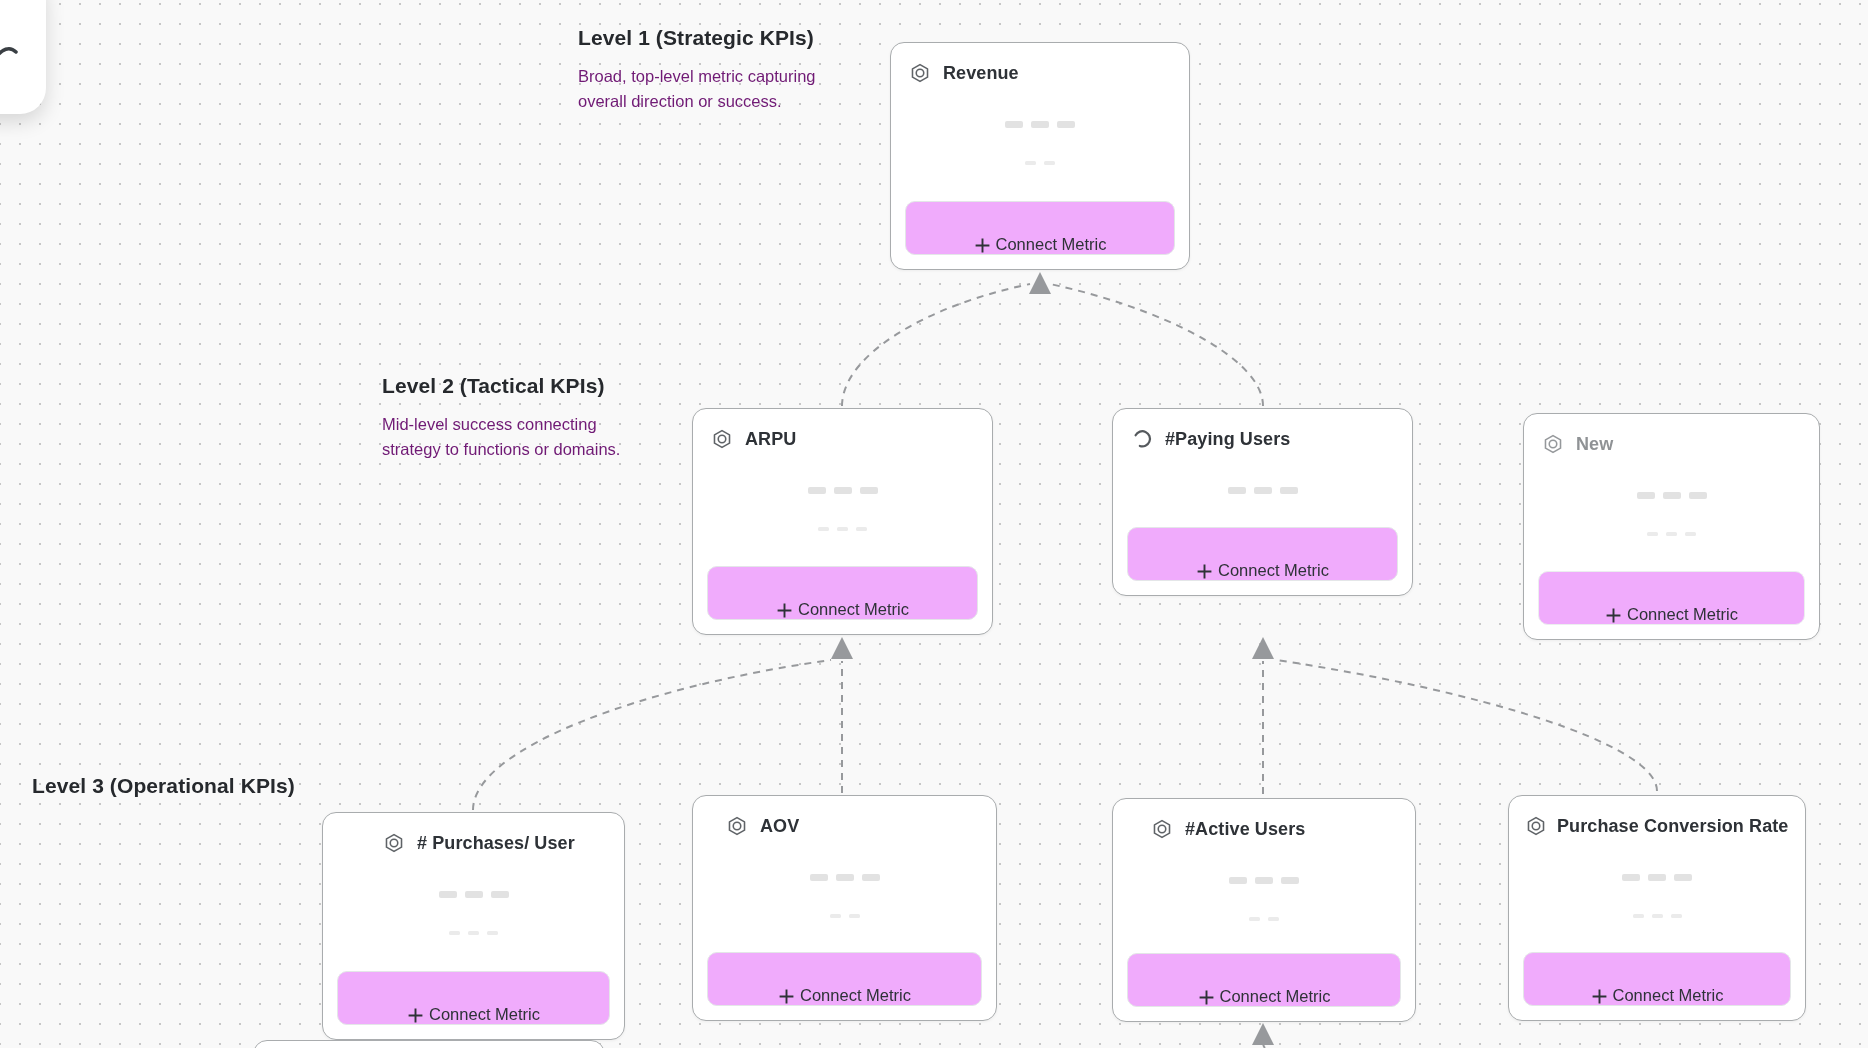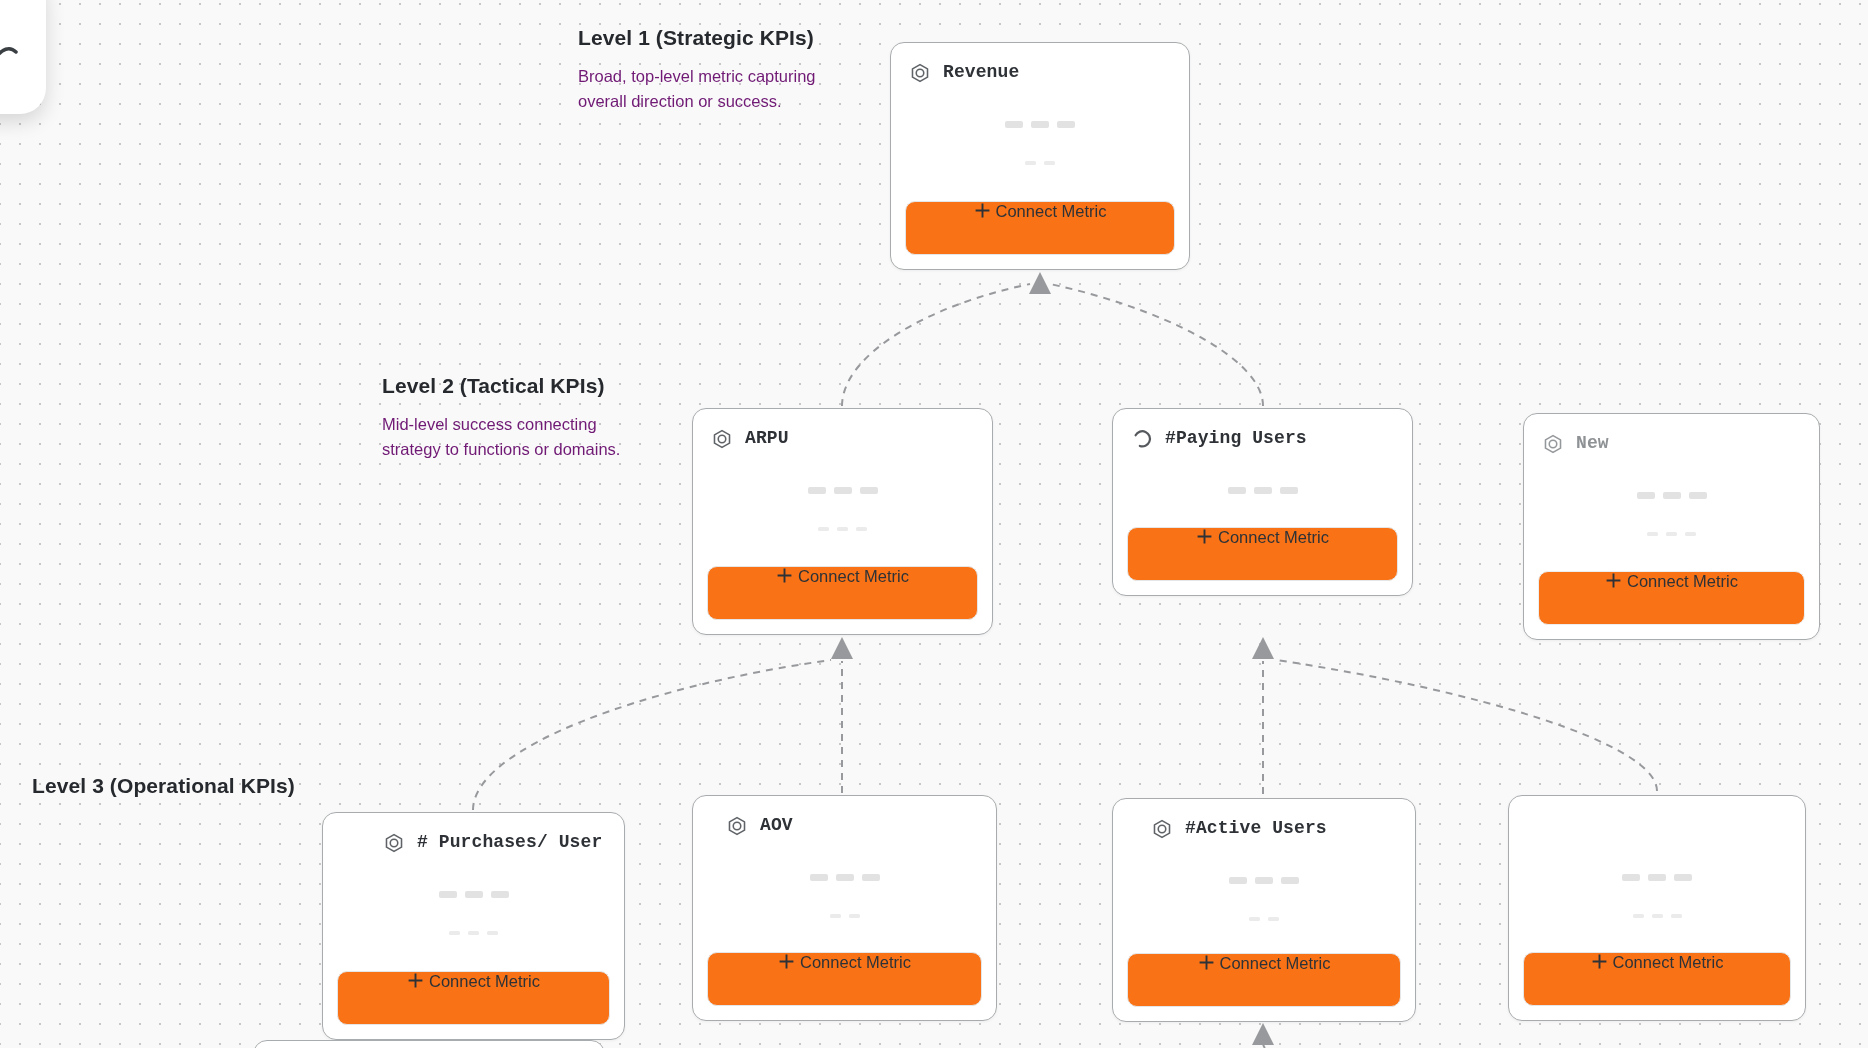--- a/index.html
+++ b/index.html
@@ -21,35 +21,35 @@
   .level-desc  { margin-top: 14px; font-size: 16.5px; line-height: 25px; color: #701a75; white-space: pre-line; }
 
   
   .card {
     position: absolute;
     background: #ffffff;
     border: 1.5px solid #a9acae;
     border-radius: 14px;
     box-shadow: 0 1px 3px rgba(0,0,0,.05);
   }
-  .card-header { display: flex; align-items: flex-start; gap: 12px; padding: 19px 18px 0 18px; font-family: Liberation Mono, monospace; }
+  .card-header { display: flex; align-items: center; gap: 12px; padding: 19px 18px 0 18px; }
   .card-title { font-size: 18px; font-weight: 700; color: #2e3237; letter-spacing: .1px; white-space: nowrap; }
   .card-icon { width: 22px; height: 22px; flex: 0 0 auto; display: flex; align-items: center; justify-content: center; }
   .card--muted .card-title { color: #8f9295; font-weight: 600; }
 
   .skel-row { position: absolute; left: 0; right: 0; display: flex; justify-content: center; gap: 8px; }
   .skel-row--1 { top: 78px; }
   .skel-row--2 { top: 118px; }
   .skel-bar { width: 18px; height: 7px; border-radius: 2px; background: #e2e2e2; }
   .skel-bar--sm { width: 11px; height: 4px; border-radius: 1.5px; background: #ebebeb; }
 
   .connect-btn {
     position: absolute; left: 14px; right: 14px; bottom: 14px; height: 54px;
-    background: #f97316; border: 1px solid #e4e6e8; border-radius: 10px;
-    display: flex; align-items: flex-start; justify-content: center; gap: 5px;
+    background: #f0abfc; border: 1px solid #e4e6e8; border-radius: 10px;
+    display: flex; align-items: flex-end; justify-content: center; gap: 5px;
     cursor: pointer;
   }
   .connect-btn-label { font-size: 16.5px; font-weight: 500; color: #2e3237; }
   .plus-icon { width: 17px; height: 17px; display: block; }
 
   
   .floating-panel {
     position: absolute; left: -36px; top: -28px; width: 82px; height: 142px;
     background: #ffffff; border-radius: 26px;
     box-shadow: 0 8px 20px rgba(0,0,0,.14);
@@ -285,20 +285,29 @@
     </div>
   <div class="connect-btn">
     <svg class="plus-icon" viewBox="0 0 16 16">
         <path d="M8 1.5 V14.5 M1.5 8 H14.5" stroke="#2e3237" stroke-width="1.8" fill="none"></path>
       </svg>
     <span class="connect-btn-label">Connect Metric</span>
   </div>
 </div>
 
 <div class="card" style="left:1508px; top:795px; width:298px; height:226px;">
+  <div class="card-header" style="gap:10px; padding-left:16px;">
+    <span class="card-icon">
+      <svg viewBox="0 0 24 24" width="22" height="22" fill="none" stroke="#5f6367" stroke-width="1.7" stroke-linejoin="round">
+        <path d="M12 2.8 L20.2 7.5 V16.5 L12 21.2 L3.8 16.5 V7.5 Z"></path>
+          <circle cx="12" cy="12" r="4.1"></circle>
+      </svg>
+    </span>
+    <span class="card-title">Purchase Conversion Rate</span>
+  </div>
   <div class="skel-row skel-row--1">
       <span class="skel-bar"></span>
       <span class="skel-bar"></span>
       <span class="skel-bar"></span>
     </div>
   <div class="skel-row skel-row--2">
       <span class="skel-bar--sm"></span>
       <span class="skel-bar--sm"></span>
       <span class="skel-bar--sm"></span>
     </div>

